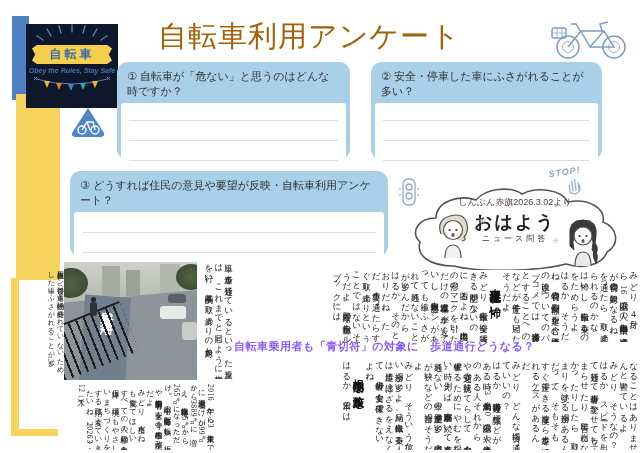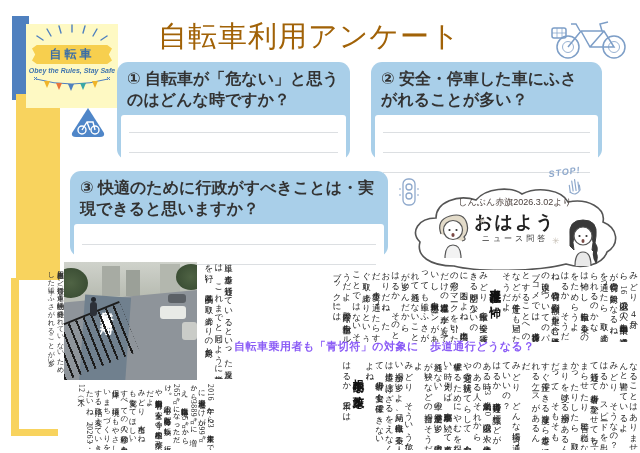--- a/index.html
+++ b/index.html
@@ -5,40 +5,40 @@
   html,body{margin:0;padding:0;background:#e9e9e9;}
   #canvas{position:relative;width:640px;height:453px;background:#ffffff;overflow:hidden;
           font-family:"Liberation Sans","DejaVu Sans",sans-serif;color:#1c1c1c;}
 
   
   .corner-blue{position:absolute;left:12px;top:16px;width:17px;height:84px;background:#4f80bf;}
   .yellow-band{position:absolute;left:16px;top:94px;width:44px;height:186px;background:#f8d35e;}
   .yellow-strip{position:absolute;left:11px;top:278px;width:8px;height:158px;background:#f8d35e;}
   .yellow-foot{position:absolute;left:11px;top:429px;width:47px;height:7px;background:#f8d35e;}
 
-  .logo-card{position:absolute;left:26px;top:24px;width:92px;height:84px;background:#fef9c3;
+  .logo-card{position:absolute;left:26px;top:24px;width:92px;height:84px;background:#0f172a;
              display:flex;flex-direction:column;align-items:center;}
   .logo-ribbon{width:80px;height:19px;background:#f7cf4e;margin-top:1px;
                clip-path:polygon(0% 18%,6% 0%,94% 0%,100% 18%,96% 50%,100% 82%,94% 100%,6% 100%,0% 82%,4% 50%);
                display:flex;align-items:center;justify-content:center;}
   .logo-ribbon span{font-size:12px;font-weight:bold;color:#3a6ea8;letter-spacing:3px;}
   .logo-tagline{font-size:7px;font-style:italic;font-weight:bold;color:#3f74ae;margin-top:3px;white-space:nowrap;}
 
   .sign-triangle{position:absolute;left:70px;top:106px;}
 
   
   .page-title{position:absolute;left:122px;top:17px;font-size:29px;font-weight:400;letter-spacing:1px;color:#a16207;margin-left:36px;}
   .reply-block{position:absolute;left:390px;top:11px;font-size:10.5px;line-height:14px;color:#222;}
   .reply-block .rb-line{white-space:nowrap;}
 
   .bike-doodle{position:absolute;left:548px;top:10px;}
 
   
   .qbox{position:absolute;background:#a9cfe9;border-radius:11px;padding:4px;box-sizing:border-box;}
-  .qhead{font-size:16px;font-weight:bold;color:#333;padding:3px 6px 4px;}
+  .qhead{font-size:11px;font-weight:normal;color:#333;padding:3px 6px 4px;}
   .qbody{position:relative;background:#fff;border-radius:3px;}
   .rule{position:absolute;left:8px;right:8px;height:1px;background:#dcdfe2;}
 
   #qbox1{left:117px;top:62px;width:233px;height:98px;}
   #qbox2{left:371px;top:62px;width:231px;height:98px;}
   #qbox3{left:70px;top:171px;width:318px;height:86px;}
   #qbox1 .qbody,#qbox2 .qbody{height:67px;}
   #qbox3 .qbody{height:55px;}
 
   
@@ -168,21 +168,21 @@
   <div class="qbox" id="qbox2">
     <div class="qhead">② 安全・停車した車にふさがれることが多い？</div>
     <div class="qbody">
       <div class="rule" style="top:17px"></div>
       <div class="rule" style="top:37px"></div>
       <div class="rule" style="top:57px"></div>
     </div>
   </div>
 
   <div class="qbox" id="qbox3">
-    <div class="qhead">③ 快適のために行政がすべきことは・実現できると思いますか？</div>
+    <div class="qhead">③ どうすれば住民の意見や要望が反映・自転車利用アンケート？</div>
     <div class="qbody">
       <div class="rule" style="top:20px"></div>
       <div class="rule" style="top:40px"></div>
     </div>
   </div>
 
   <div class="signal-doodle">
     <svg width="24" height="36" viewBox="0 0 24 36">
       <g fill="none" stroke="#8fa9cc" stroke-width="1.3">
         <rect x="6" y="4" width="12" height="26" rx="5"></rect>

